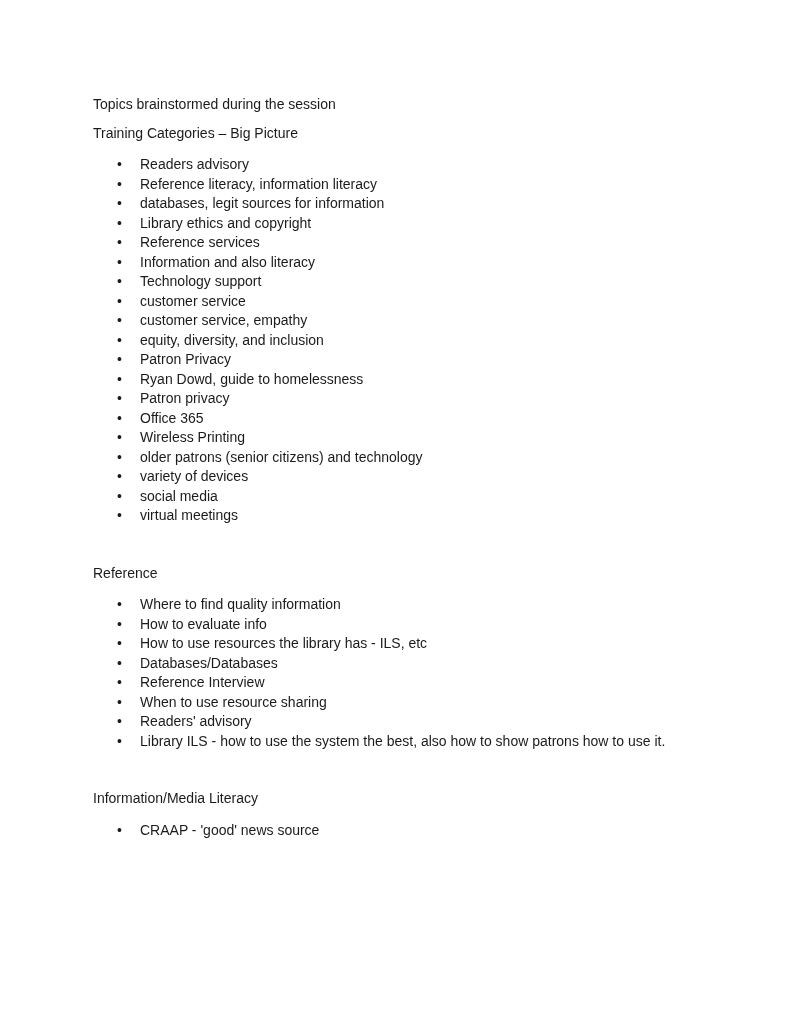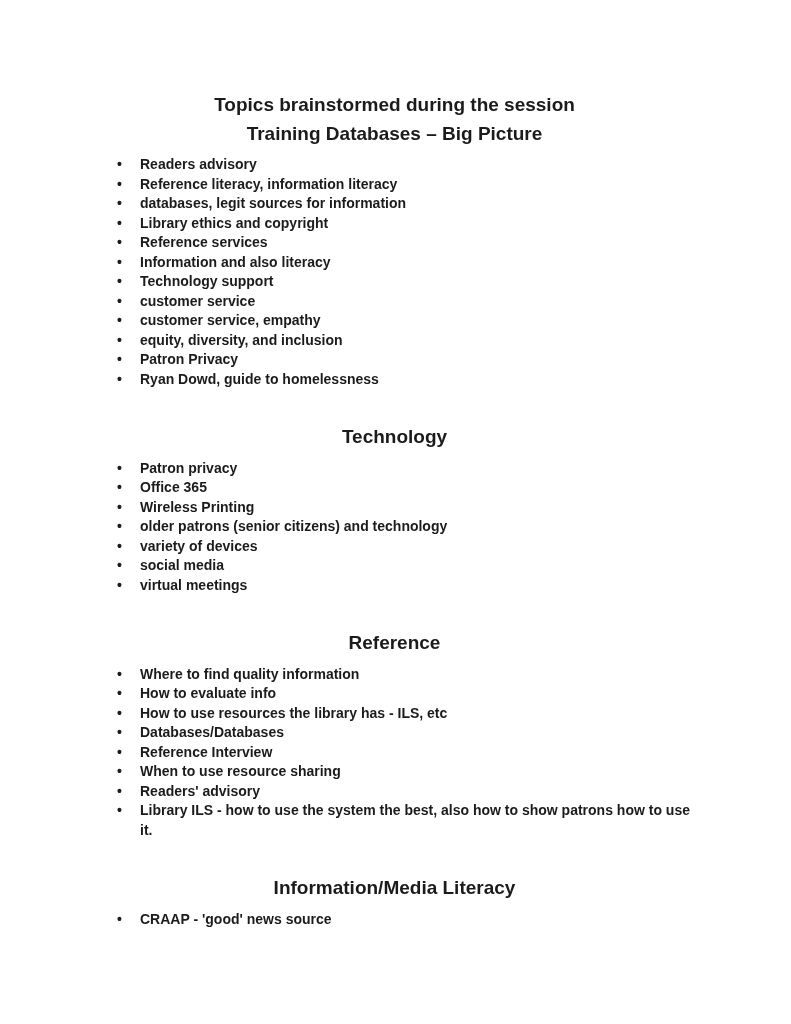--- a/index.html
+++ b/index.html
@@ -12,72 +12,69 @@
     overflow: hidden;
   }
   .page {
     width: 791px;
     height: 1024px;
     background: #ffffff;
     padding: 95px 95px 0 93px;
   }
   .doc-title,
   .section-heading {
-    font-size: 19px;
+    font-size: 14px;
     line-height: 19.5px;
-    font-weight: bold;
-    text-align: center;
+    font-weight: normal;
   }
   .doc-title { margin: 0 0 9px 0; }
   .section-heading { margin: 0 0 12px 0; }
   section + section .section-heading { margin-top: 38px; }
   ul.bullet-list {
     list-style: none;
     font-size: 14px;
     line-height: 19.5px;
   }
   ul.bullet-list li {
     position: relative;
     padding-left: 47px;
-    font-weight: bold;
   }
   .bullet {
     position: absolute;
     left: 24px;
     top: 0;
   }
   .bullet::before { content: "\2022"; }
 </style>
 </head>
 <body>
 
 <div class="page">
 
   <p class="doc-title">Topics brainstormed during the session</p>
 
   <section>
-    <p class="section-heading">Training Databases – Big Picture</p>
+    <p class="section-heading">Training Categories – Big Picture</p>
     <ul class="bullet-list">
       <li><span class="bullet"></span><span>Readers advisory</span></li>
       <li><span class="bullet"></span><span>Reference literacy, information literacy</span></li>
       <li><span class="bullet"></span><span>databases, legit sources for information</span></li>
       <li><span class="bullet"></span><span>Library ethics and copyright</span></li>
       <li><span class="bullet"></span><span>Reference services</span></li>
       <li><span class="bullet"></span><span>Information and also literacy</span></li>
       <li><span class="bullet"></span><span>Technology support</span></li>
       <li><span class="bullet"></span><span>customer service</span></li>
       <li><span class="bullet"></span><span>customer service, empathy</span></li>
       <li><span class="bullet"></span><span>equity, diversity, and inclusion</span></li>
       <li><span class="bullet"></span><span>Patron Privacy</span></li>
       <li><span class="bullet"></span><span>Ryan Dowd, guide to homelessness</span></li>
     </ul>
   </section>
 
   <section>
-    <p class="section-heading">Technology</p>
     <ul class="bullet-list">
       <li><span class="bullet"></span><span>Patron privacy</span></li>
       <li><span class="bullet"></span><span>Office 365</span></li>
       <li><span class="bullet"></span><span>Wireless Printing</span></li>
       <li><span class="bullet"></span><span>older patrons (senior citizens) and technology</span></li>
       <li><span class="bullet"></span><span>variety of devices</span></li>
       <li><span class="bullet"></span><span>social media</span></li>
       <li><span class="bullet"></span><span>virtual meetings</span></li>
     </ul>
   </section>

